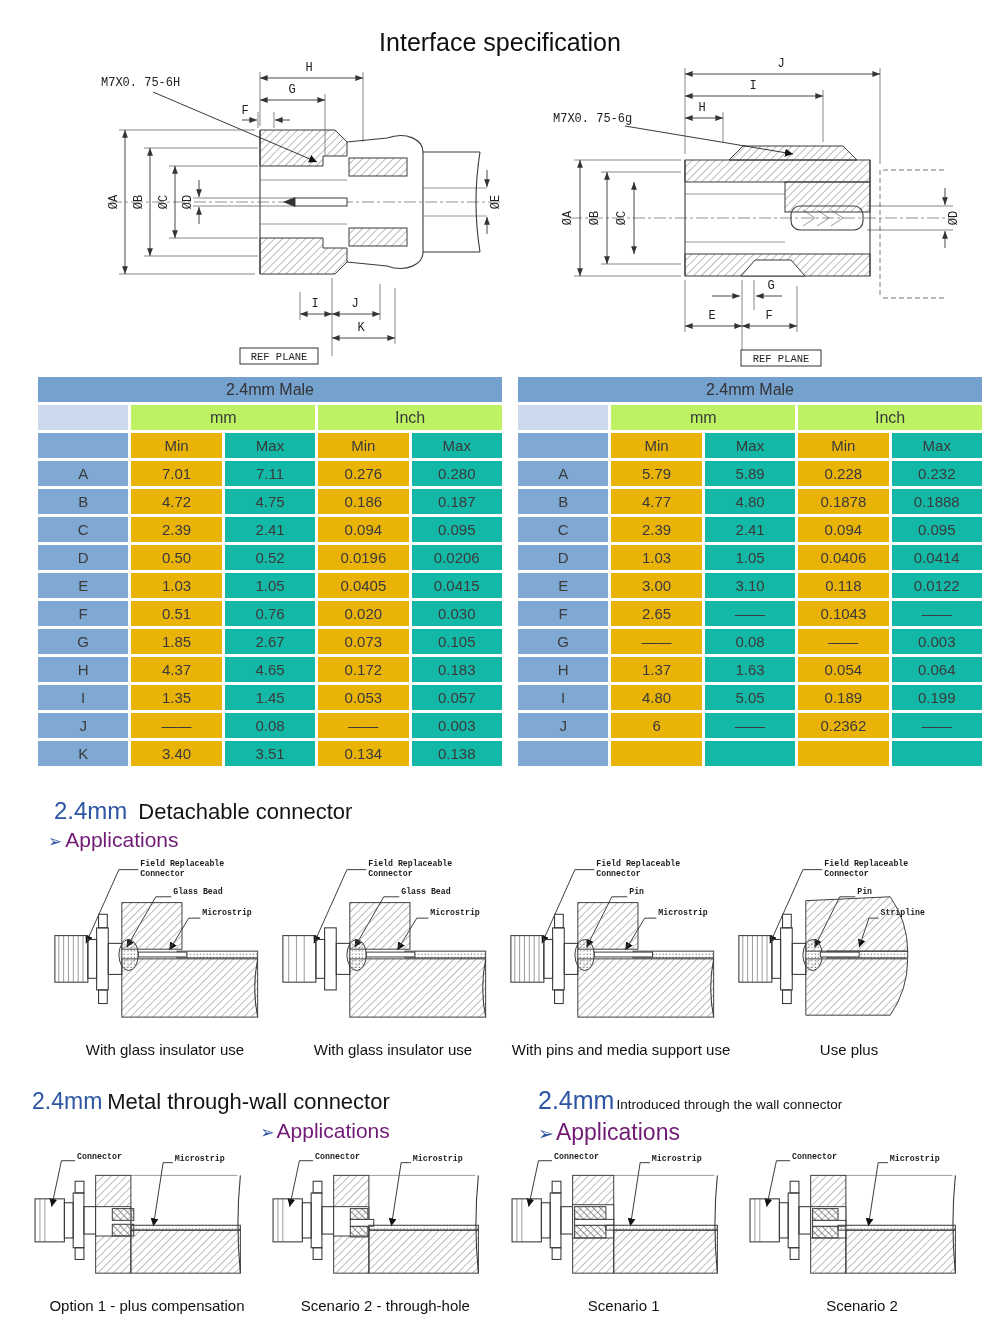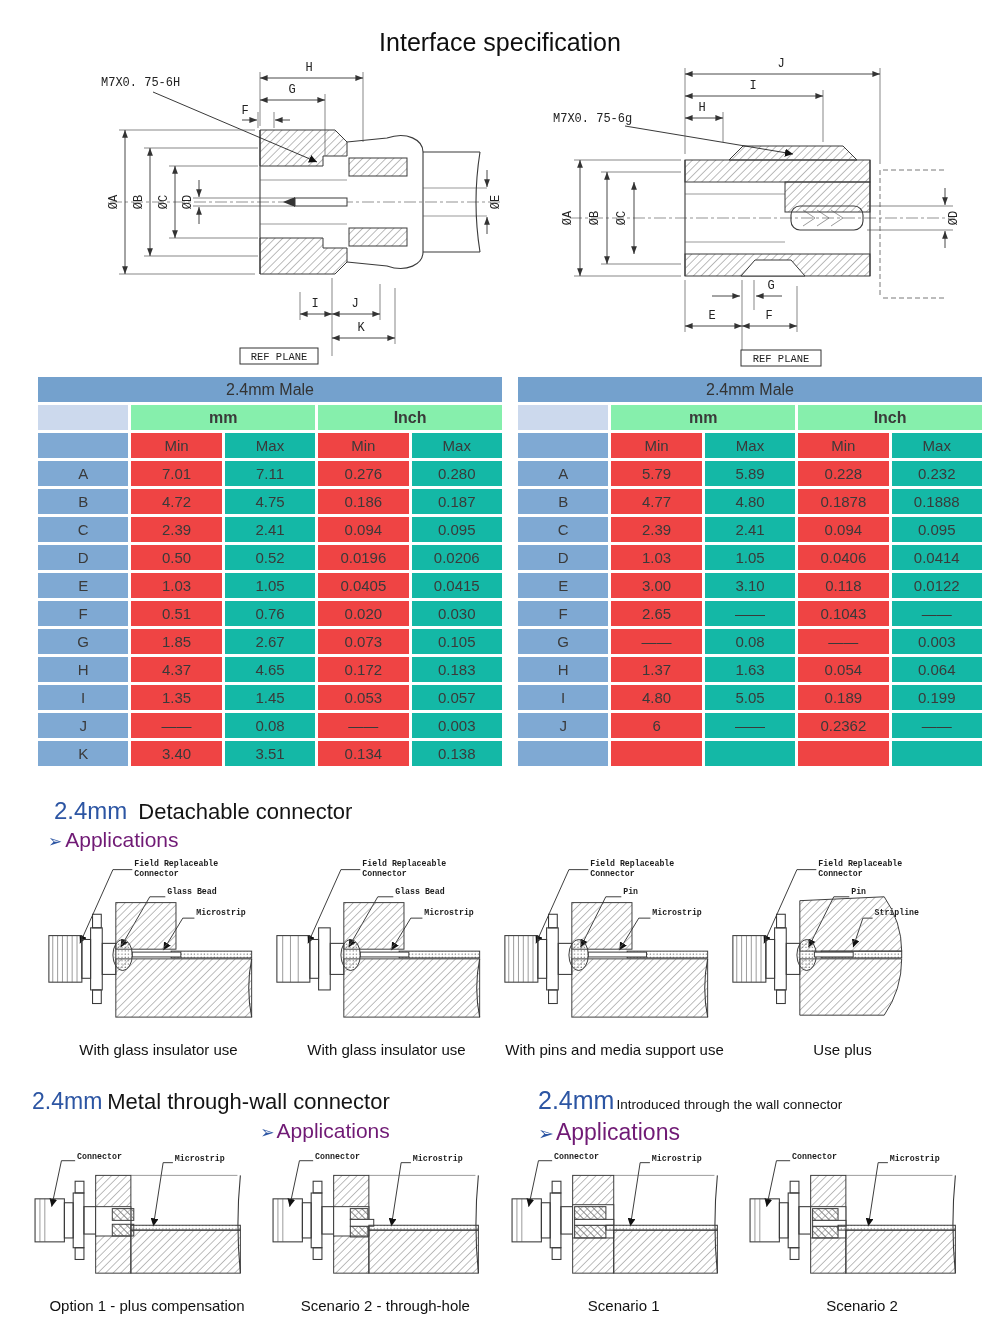--- a/index.html
+++ b/index.html
@@ -25,44 +25,44 @@
   #drawL{position:absolute;left:95px;top:52px;}
   #drawR{position:absolute;left:545px;top:58px;}
   
   table.spec{position:absolute;border-collapse:separate;border-spacing:3px;
              table-layout:fixed;width:470px;font-size:15px;color:#3a3a3a;text-align:center;}
   table.spec td{height:25px;padding:0;overflow:hidden;}
   #tblL{left:35px;top:374px;}
   #tblR{left:515px;top:374px;}
   .tt{background:#74a1cd;font-size:16px;color:#333;}
   .tb{background:#ccd9ed;}
-  .tu{background:#86efac;font-size:16px;font-weight:bold;}
+  .tu{background:#bef264;font-size:16px;}
   .tl{background:#7fa9d3;}
-  .tg{background:#ef4444;}
+  .tg{background:#eab308;}
   .tm{background:#14b8a6;}
   
   .sec{position:absolute;white-space:nowrap;}
   .sz{color:#2c55a3;}
   .secname{color:#141414;}
   .arrow{color:#2c55a3;}
   .apps{color:#701a75;}
   #sec1{left:54px;top:797px;}
   #sec1 .sz{font-size:24px;}  #sec1 .secname{font-size:22px;margin-left:11px;text-align:right;}
   #sec1 .appline{margin-top:3px;font-size:21px;margin-left:-6px;}
   #sec1 .arrow{font-size:17px;margin-right:3px;}
   #sec2{left:32px;top:1088px;text-align:right;}
   #sec2 .sz{font-size:23px;}  #sec2 .secname{font-size:22px;margin-left:5px;}
   #sec2 .appline{margin-top:4px;font-size:21px;}
   #sec2 .arrow{font-size:17px;margin-right:2px;}
   #sec3{left:538px;top:1086px;}
   #sec3 .sz{font-size:25px;}  #sec3 .secname{font-size:13.5px;margin-left:2px;}
   #sec3 .appline{margin-top:4px;font-size:23px;}
   #sec3 .arrow{font-size:19px;margin-right:2px;}
   
-  #appRow{position:absolute;left:38px;top:854px;width:925px;display:flex;justify-content:center;}
+  #appRow{position:absolute;left:38px;top:854px;width:925px;display:flex;justify-content:flex-end;}
   .appItem{width:228px;}
   #wallRow{position:absolute;left:32px;top:1148px;width:945px;display:flex;justify-content:space-between;}
   .wallItem{width:230px;}
   .cap{text-align:center;font-size:15px;color:#111;margin-top:17px;}
 </style>
 </head>
 <body>
 <div id="page">
 
 <svg width="0" height="0" style="position:absolute" aria-hidden="true">

